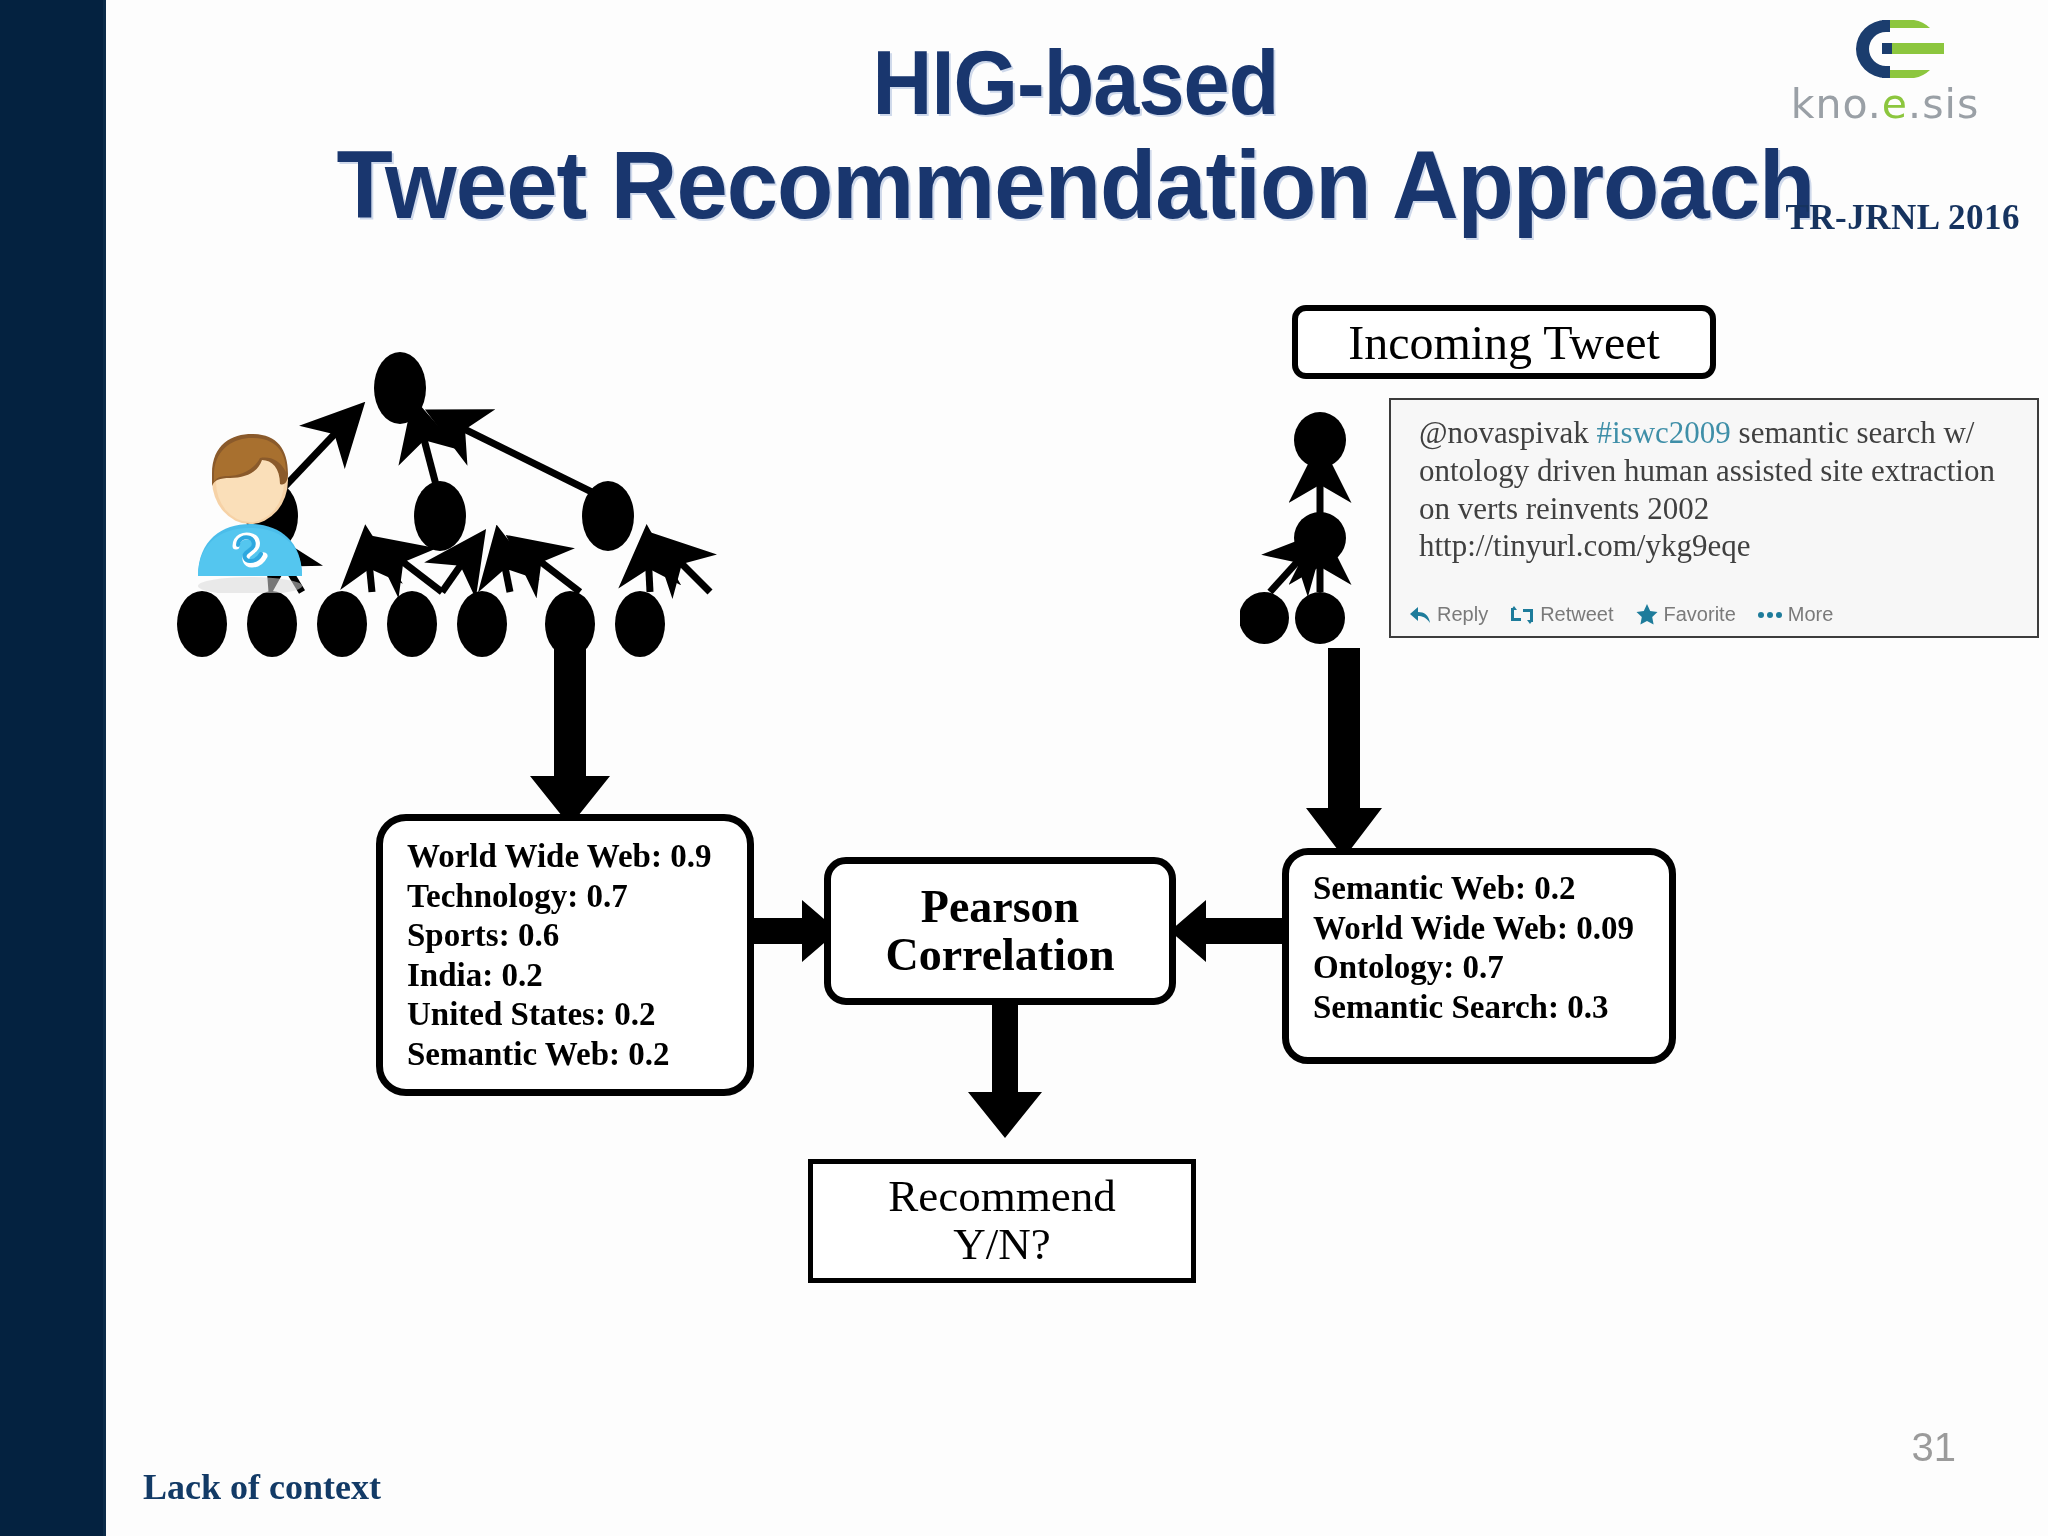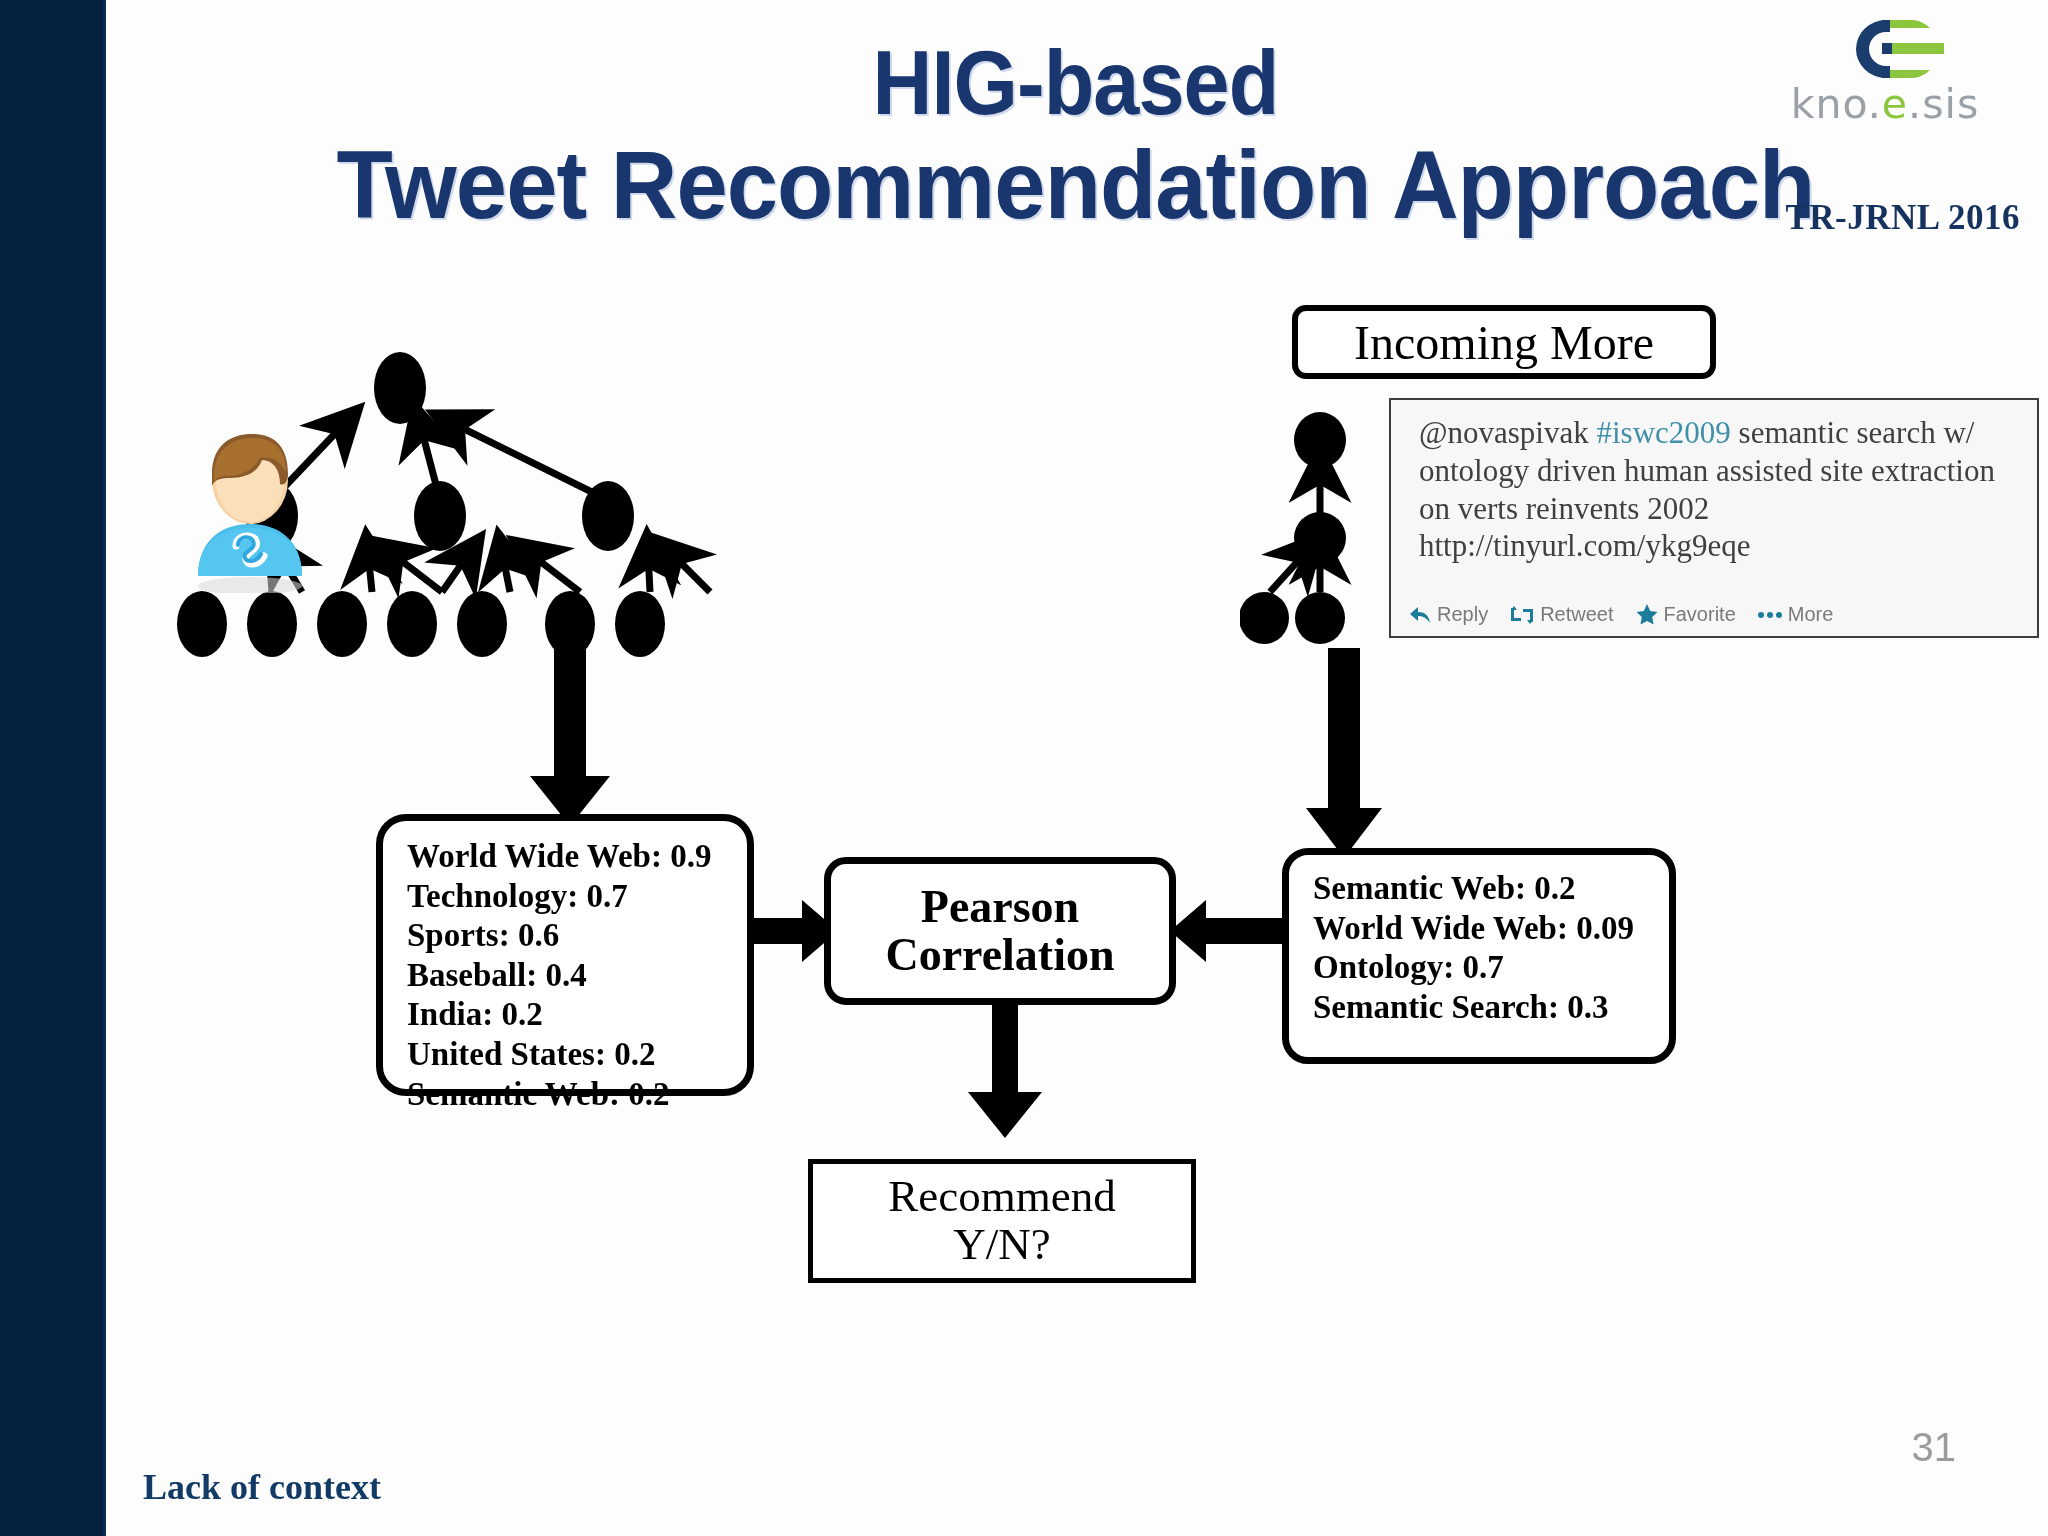--- a/index.html
+++ b/index.html
@@ -288,21 +288,21 @@
     <path d="M26 44 C28 20 46 10 64 10 C86 10 98 22 98 44 C92 32 82 28 72 30 C66 42 52 48 40 48 C32 48 28 50 26 54 Z" fill="#a8702f"></path>
     <path d="M48 118 C48 110 56 106 64 109 C69 111 70 117 66 121 L60 126 C56 130 58 136 64 136 C70 136 74 132 76 128" stroke="#ffffff" stroke-width="7" fill="none" stroke-linecap="round"></path>
     <path d="M50 117 C50 111 56 108 62 110 C66 112 67 117 64 120 L58 125 C55 128 57 133 62 133 C67 133 71 130 73 126" stroke="#2ea8df" stroke-width="4" fill="none" stroke-linecap="round"></path>
   </svg>
 
   <svg class="arrow" style="left:510px;top:648px;width:120px;height:180px" viewBox="0 0 120 180">
     <path d="M44 0 L76 0 L76 128 L100 128 L60 178 L20 128 L44 128 Z" fill="#000"></path>
   </svg>
 
   <div class="rbox" id="incoming-tweet-box">
-    <span id="incoming-tweet-label">Incoming More</span>
+    <span id="incoming-tweet-label">Incoming Tweet</span>
   </div>
 
   <div id="tweet-card">
     <div id="tweet-text"><span>@novaspivak</span> <span class="hash">#iswc2009</span><span> semantic search w/ ontology driven human assisted site extraction on verts reinvents 2002 </span><br><span class="url">http://tinyurl.com/ykg9eqe</span></div>
 
     <div id="tweet-actions">
       <span class="act">
         <svg width="22" height="18" viewBox="0 0 22 18">
           <path d="M9 1 L9 6 C15 6 20 9 21 17 C17 11 13 10 9 10 L9 15 L1 8 Z" fill="#1e7c9b"></path>
         </svg>
@@ -353,21 +353,20 @@
 
   <svg class="arrow" style="left:1290px;top:648px;width:110px;height:212px" viewBox="0 0 110 212">
     <path d="M38 0 L70 0 L70 160 L92 160 L54 210 L16 160 L38 160 Z" fill="#000"></path>
   </svg>
 
   <div class="rbox" id="user-profile-box">
     <div class="profile-list">
       <div>World Wide Web: 0.9</div>
       <div>Technology: 0.7</div>
       <div>Sports: 0.6</div>
-      <div>Baseball: 0.4</div>
       <div>India: 0.2</div>
       <div>United States: 0.2</div>
       <div>Semantic Web: 0.2</div>
     </div>
   </div>
 
   <div class="rbox" id="tweet-profile-box">
     <div class="profile-list">
       <div>Semantic Web: 0.2</div>
       <div>World Wide Web: 0.09</div>

